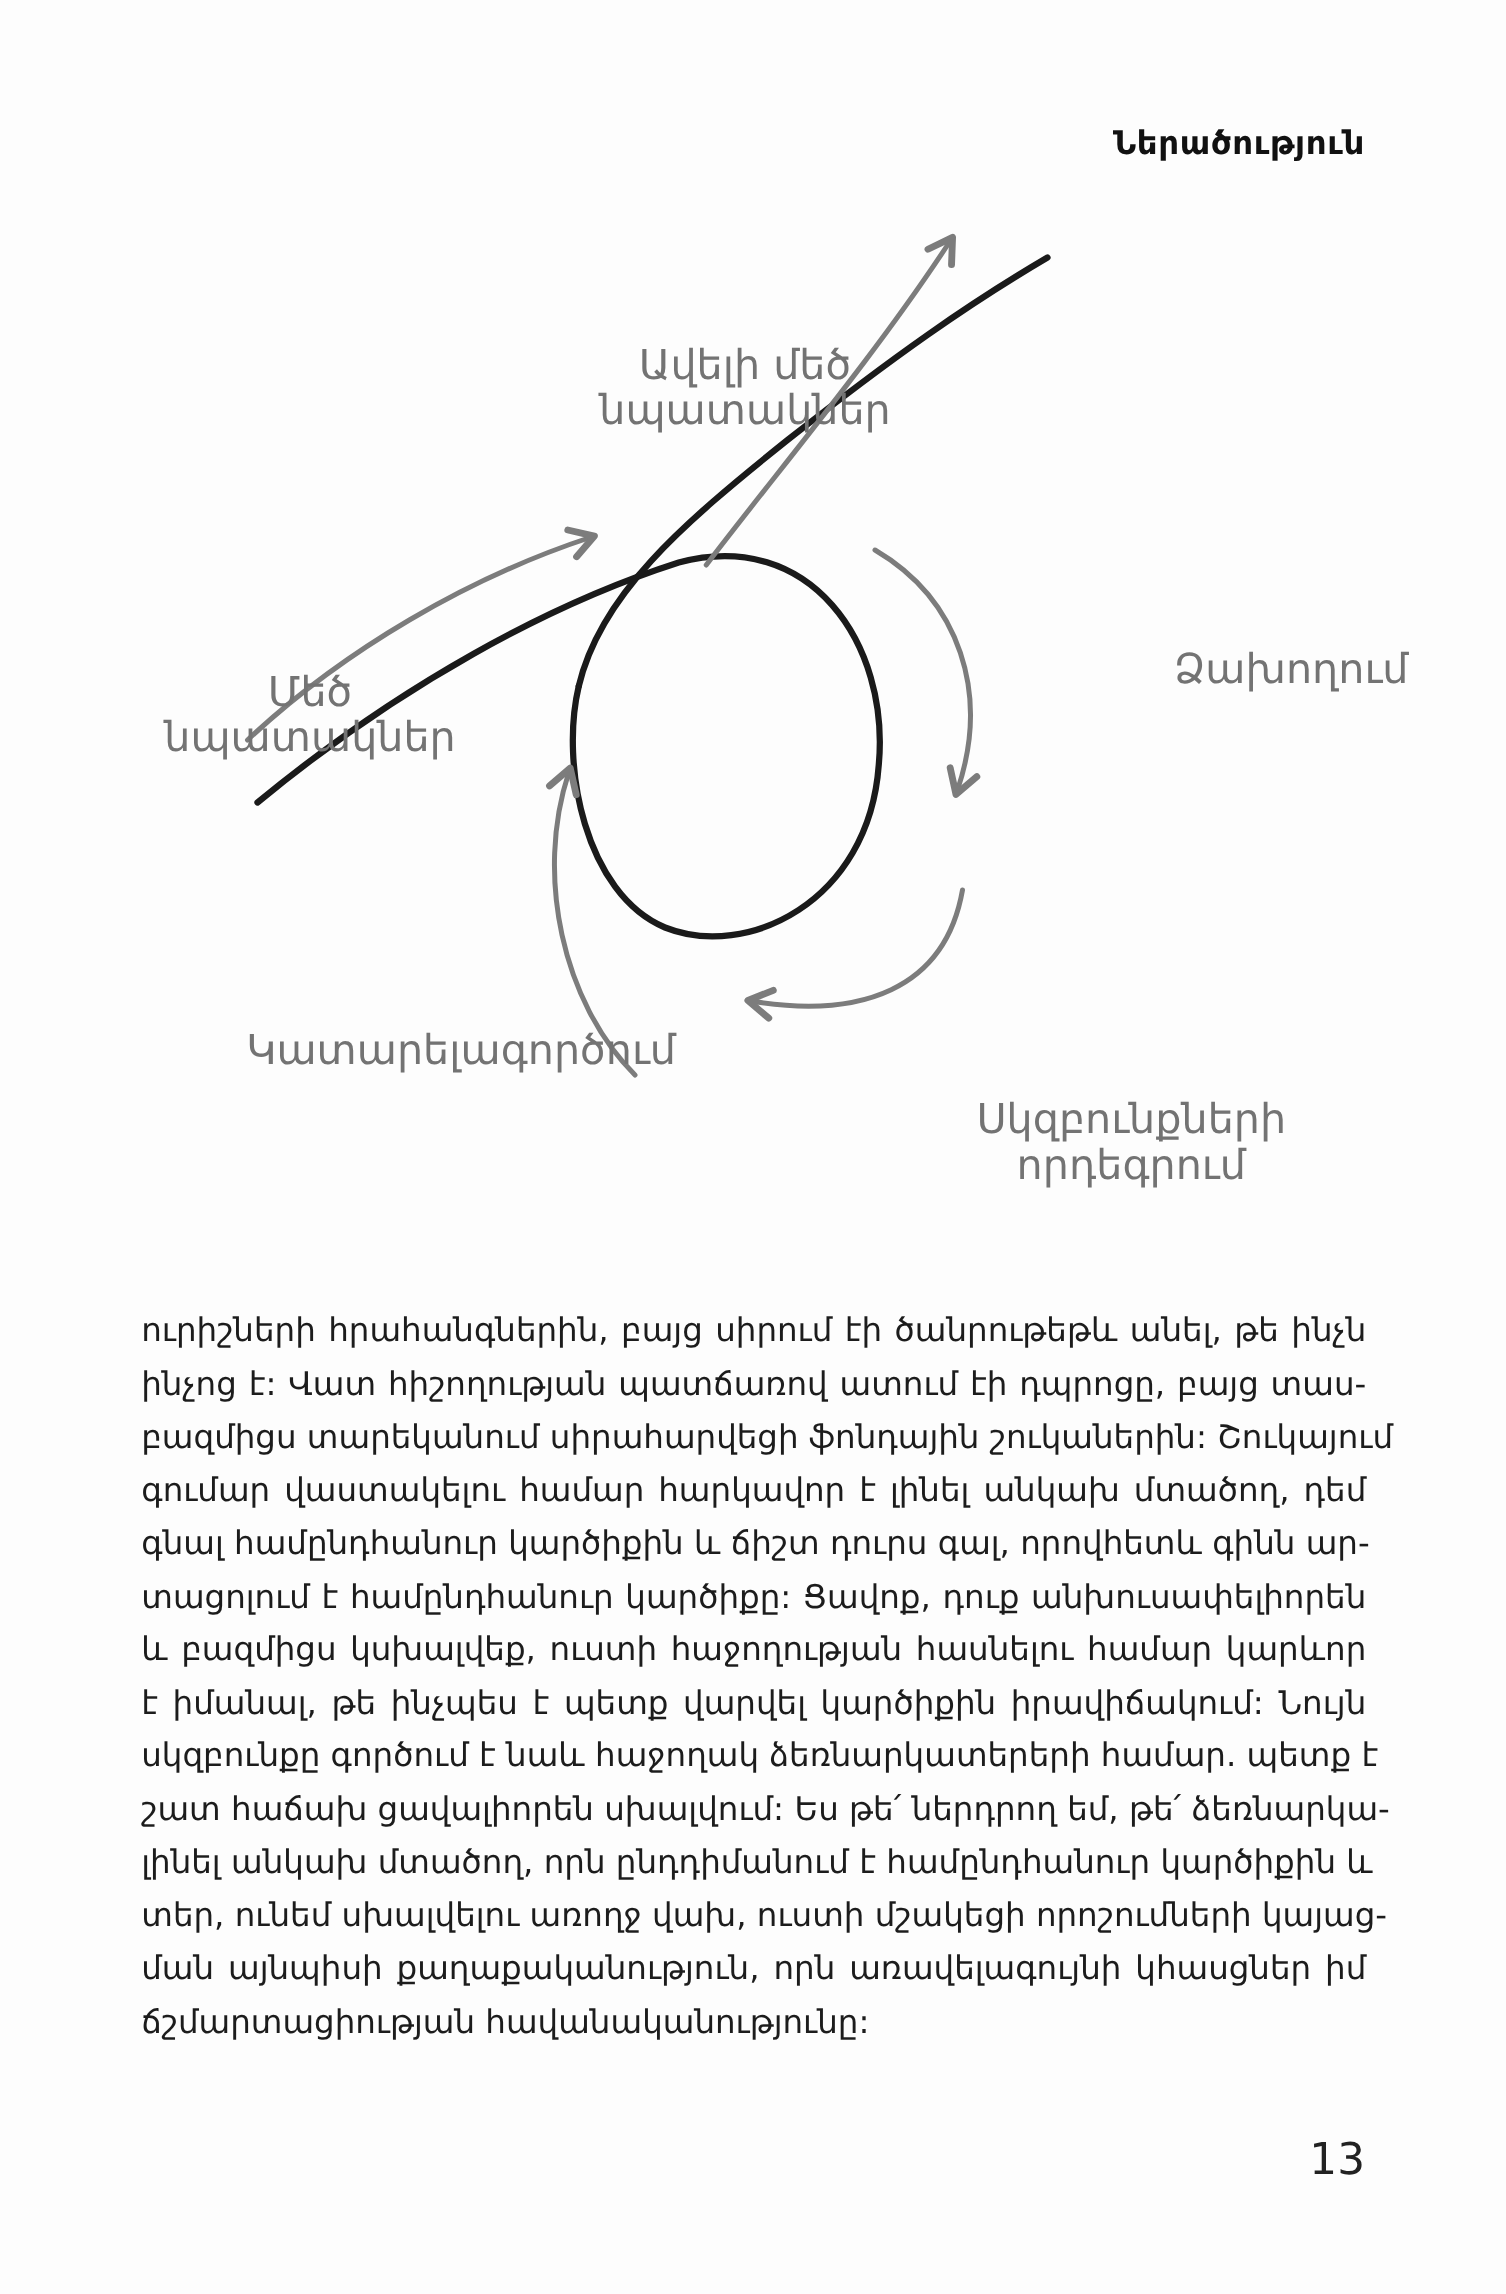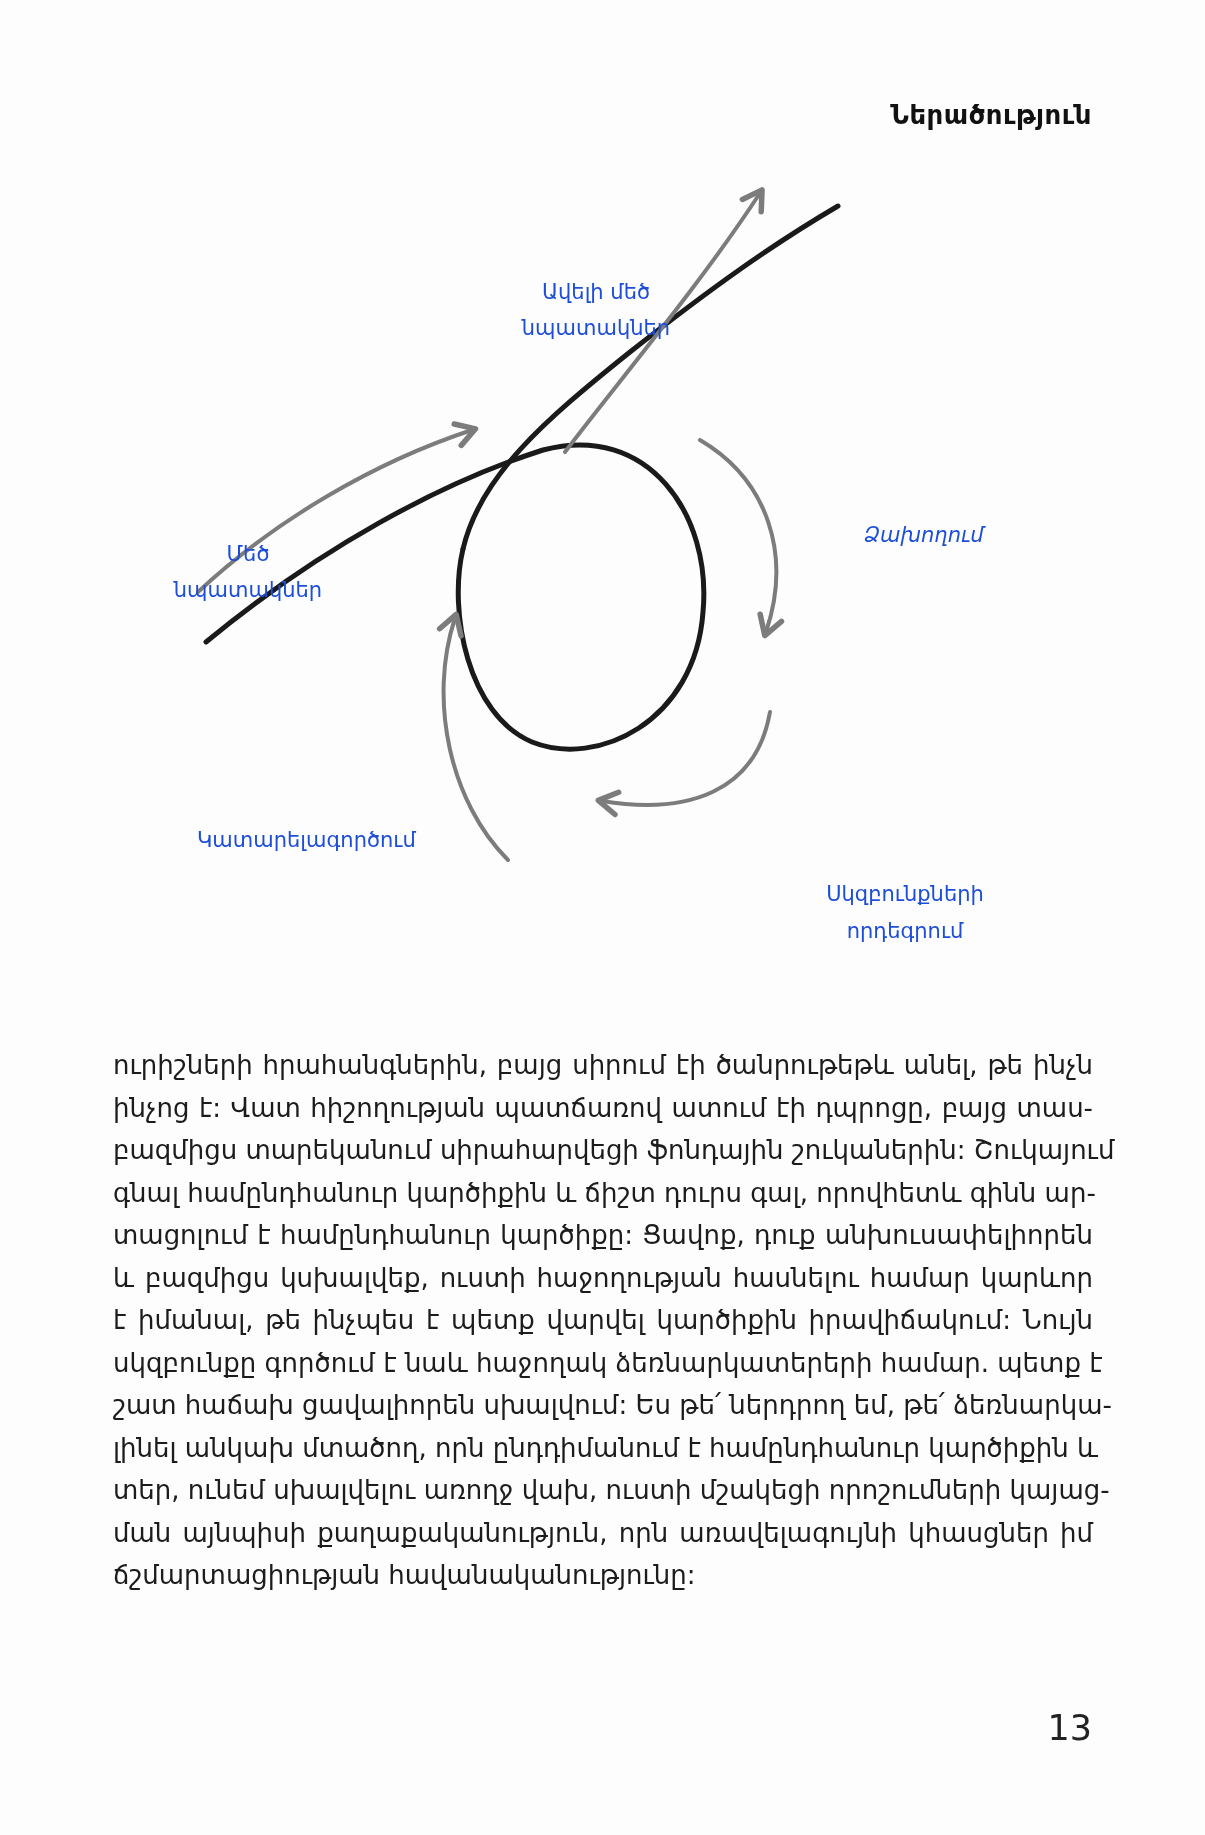--- a/index.html
+++ b/index.html
@@ -15,29 +15,29 @@
     position:absolute;
     right:113px;top:100px;
     font-size:26px;font-weight:bold;
     color:#111;
     letter-spacing:0.5px;
     margin-left:24px;
   }
   .figure-svg{position:absolute;left:0;top:0;}
   .fig-label{
     position:absolute;
-    font-size:21px;
-    color:#1d4ed8;
+    font-size:33px;
+    color:#737373;
     line-height:36px;
     text-align:center;
     white-space:nowrap;
   }
   .lbl-bigger{left:446px;top:274px;width:300px;}
   .lbl-big{left:98px;top:500px;width:300px;margin-top:36px;}
-  .lbl-failure{left:864px;top:517px;text-align:center;font-style:italic;}
+  .lbl-failure{left:939px;top:517px;text-align:center;}
   .lbl-improve{left:197px;top:822px;text-align:left;}
   .lbl-principles{left:755px;top:876px;width:300px;line-height:37px;}
   .body-text{
     position:absolute;
     left:113px;top:1044px;width:980px;
     font-size:26px;
     color:#1c1c1c;
   }
   .body-line{
     height:42.5px;
@@ -101,20 +101,21 @@
 
   <div class="fig-label lbl-principles">
     <div>Սկզբունքների</div>
     <div>որդեգրում</div>
   </div>
 
   <div class="body-text">
     <div class="body-line">ուրիշների հրահանգներին, բայց սիրում էի ծանրութեթև անել, թե ինչն</div>
     <div class="body-line">ինչոց է: Վատ հիշողության պատճառով ատում էի դպրոցը, բայց տաս-</div>
     <div class="body-line">բազմիցս տարեկանում սիրահարվեցի ֆոնդային շուկաներին: Շուկայում</div>
+    <div class="body-line">գումար վաստակելու համար հարկավոր է լինել անկախ մտածող, դեմ</div>
     <div class="body-line">գնալ համընդհանուր կարծիքին և ճիշտ դուրս գալ, որովհետև գինն ար-</div>
     <div class="body-line">տացոլում է համընդհանուր կարծիքը: Ցավոք, դուք անխուսափելիորեն</div>
     <div class="body-line">և բազմիցս կսխալվեք, ուստի հաջողության հասնելու համար կարևոր</div>
     <div class="body-line">է իմանալ, թե ինչպես է պետք վարվել կարծիքին իրավիճակում: Նույն</div>
     <div class="body-line">սկզբունքը գործում է նաև հաջողակ ձեռնարկատերերի համար. պետք է</div>
     <div class="body-line">շատ հաճախ ցավալիորեն սխալվում: Ես թե՛ ներդրող եմ, թե՛ ձեռնարկա-</div>
     <div class="body-line">լինել անկախ մտածող, որն ընդդիմանում է համընդհանուր կարծիքին և</div>
     <div class="body-line">տեր, ունեմ սխալվելու առողջ վախ, ուստի մշակեցի որոշումների կայաց-</div>
     <div class="body-line">ման այնպիսի քաղաքականություն, որն առավելագույնի կհասցներ իմ</div>
     <div class="body-line last">ճշմարտացիության հավանականությունը:</div>

